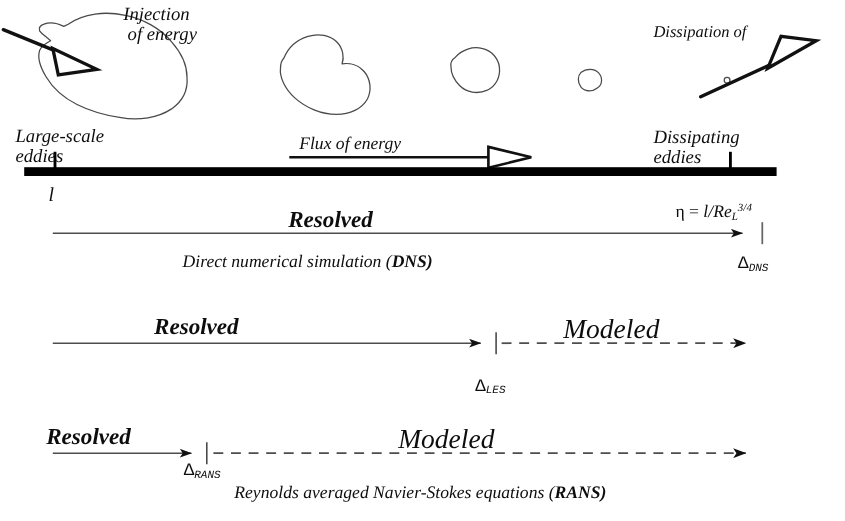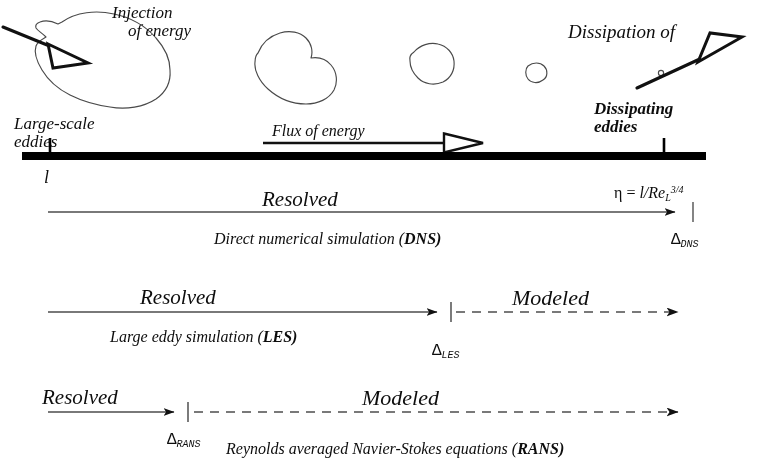--- a/index.html
+++ b/index.html
@@ -35,32 +35,31 @@
     line-height: 1.08;
     -webkit-font-smoothing: antialiased;
   }
   .lbl b { font-weight: bold; font-style: italic; }
 
   .t-injection {
     left: 112px; top: 4px;
     font-size: 17px;
     text-align: left;
   }
-  .t-injection .l2 { display: block; margin-left: 16px; }
+  .t-injection .l2 { display: block; margin-left: 4px; }
 
   .t-dissipation {
-    left: 568px; top: 22px;
-    font-size: 19px;
+    left: 594px; top: 22px;
+    font-size: 15px;
   }
   .t-dissipation .l2 { display: block; }
 
   .t-dissipating {
-    left: 594px; top: 100px;
+    left: 594px; top: 116px;
     font-size: 17px;
-    font-weight: bold;
   }
   .t-dissipating .l2 { display: block; }
 
   .t-largescale {
     left: 14px; top: 115px;
     font-size: 17px;
     text-align: left;
     width: 124px;
   }
   .t-largescale .l2 { display: block; }
@@ -85,48 +84,48 @@
     font-size: 10px; font-style: italic;
     vertical-align: -0.28em;
   }
   .t-eta sup {
     font-size: 10px; font-style: italic;
     vertical-align: 0.55em;
   }
 
   .t-resolved {
     font-size: 21px;
-    font-weight: normal;
+    font-weight: bold;
   }
   .t-resolved-dns { left: 262px; top: 188px; }
   .t-resolved-les { left: 140px; top: 286px; }
   .t-resolved-rans { left: 42px; top: 386px; }
 
-  .t-modeled { font-size: 22px; }
+  .t-modeled { font-size: 25px; }
   .t-modeled-les { left: 512px; top: 286px; }
   .t-modeled-rans { left: 362px; top: 386px; }
 
   .t-caption { font-size: 16px; }
-  .t-dns-cap { left: 166px; top: 230px; margin-left: 48px; }
+  .t-dns-cap { left: 166px; top: 230px; }
   .t-les-cap { left: 110px; top: 328px; }
-  .t-rans-cap { left: 226px; top: 440px; text-align: center; }
+  .t-rans-cap { left: 213px; top: 440px; text-align: center; }
 
   .t-delta {
     font-style: normal;
     font-size: 16px;
     font-family: Liberation Mono, monospace;
   }
   .t-delta sub {
     font-size: 10px;
     font-style: italic;
     vertical-align: -0.25em;
   }
   .t-delta-dns { left: 671px; top: 232px; }
   .t-delta-les { left: 432px; top: 330px; margin-top: 13px; }
-  .t-delta-rans { left: 167px; top: 432px; }
+  .t-delta-rans { left: 167px; top: 420px; }
 </style>
 </head>
 <body>
 
 <div id="root">
 
   <svg id="figure-svg" viewBox="0 0 768 474">
     <defs>
       <marker id="solidArrow" markerWidth="11" markerHeight="8" refX="10.5" refY="4" orient="auto" markerUnits="userSpaceOnUse">
         <path d="M0,0 L11,4 L0,8 L2.6,4 Z" fill="#111111"></path>
@@ -225,23 +224,20 @@
   <div class="lbl t-resolved t-resolved-dns">Resolved</div>
   <div class="lbl t-caption t-dns-cap">
     <span>Direct numerical simulation (</span><b>DNS</b><b>)</b>
   </div>
   <div class="lbl t-delta t-delta-dns">
     <span>Δ</span><sub>DNS</sub>
   </div>
 
   <div class="lbl t-resolved t-resolved-les">Resolved</div>
   <div class="lbl t-modeled t-modeled-les">Modeled</div>
-  <div class="lbl t-caption t-les-cap">
-    <span>Large eddy simulation (</span><b>LES</b><b>)</b>
-  </div>
   <div class="lbl t-delta t-delta-les">
     <span>Δ</span><sub>LES</sub>
   </div>
 
   <div class="lbl t-resolved t-resolved-rans">Resolved</div>
   <div class="lbl t-modeled t-modeled-rans">Modeled</div>
   <div class="lbl t-caption t-rans-cap">
     <span>Reynolds averaged Navier-Stokes equations (</span><b>RANS</b><b>)</b>
   </div>
   <div class="lbl t-delta t-delta-rans">

